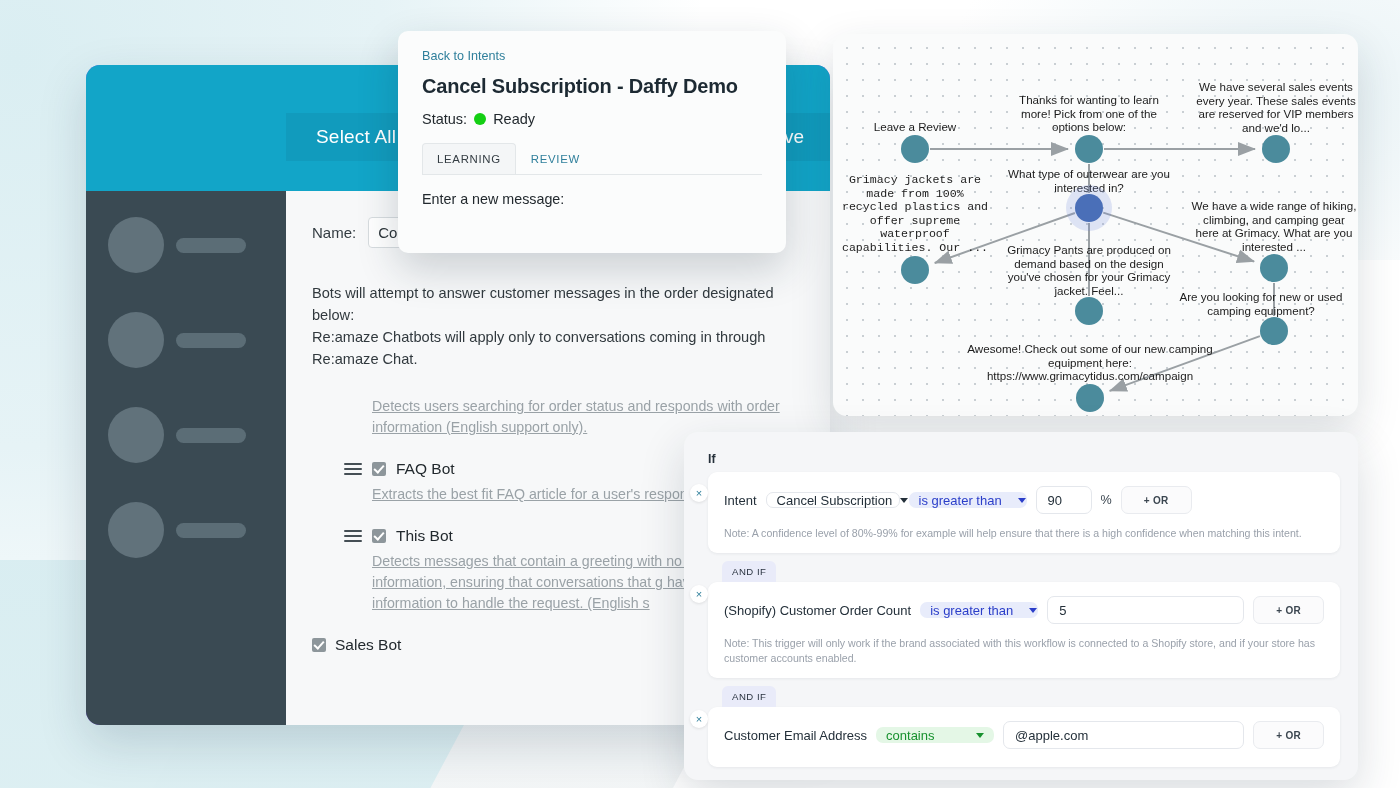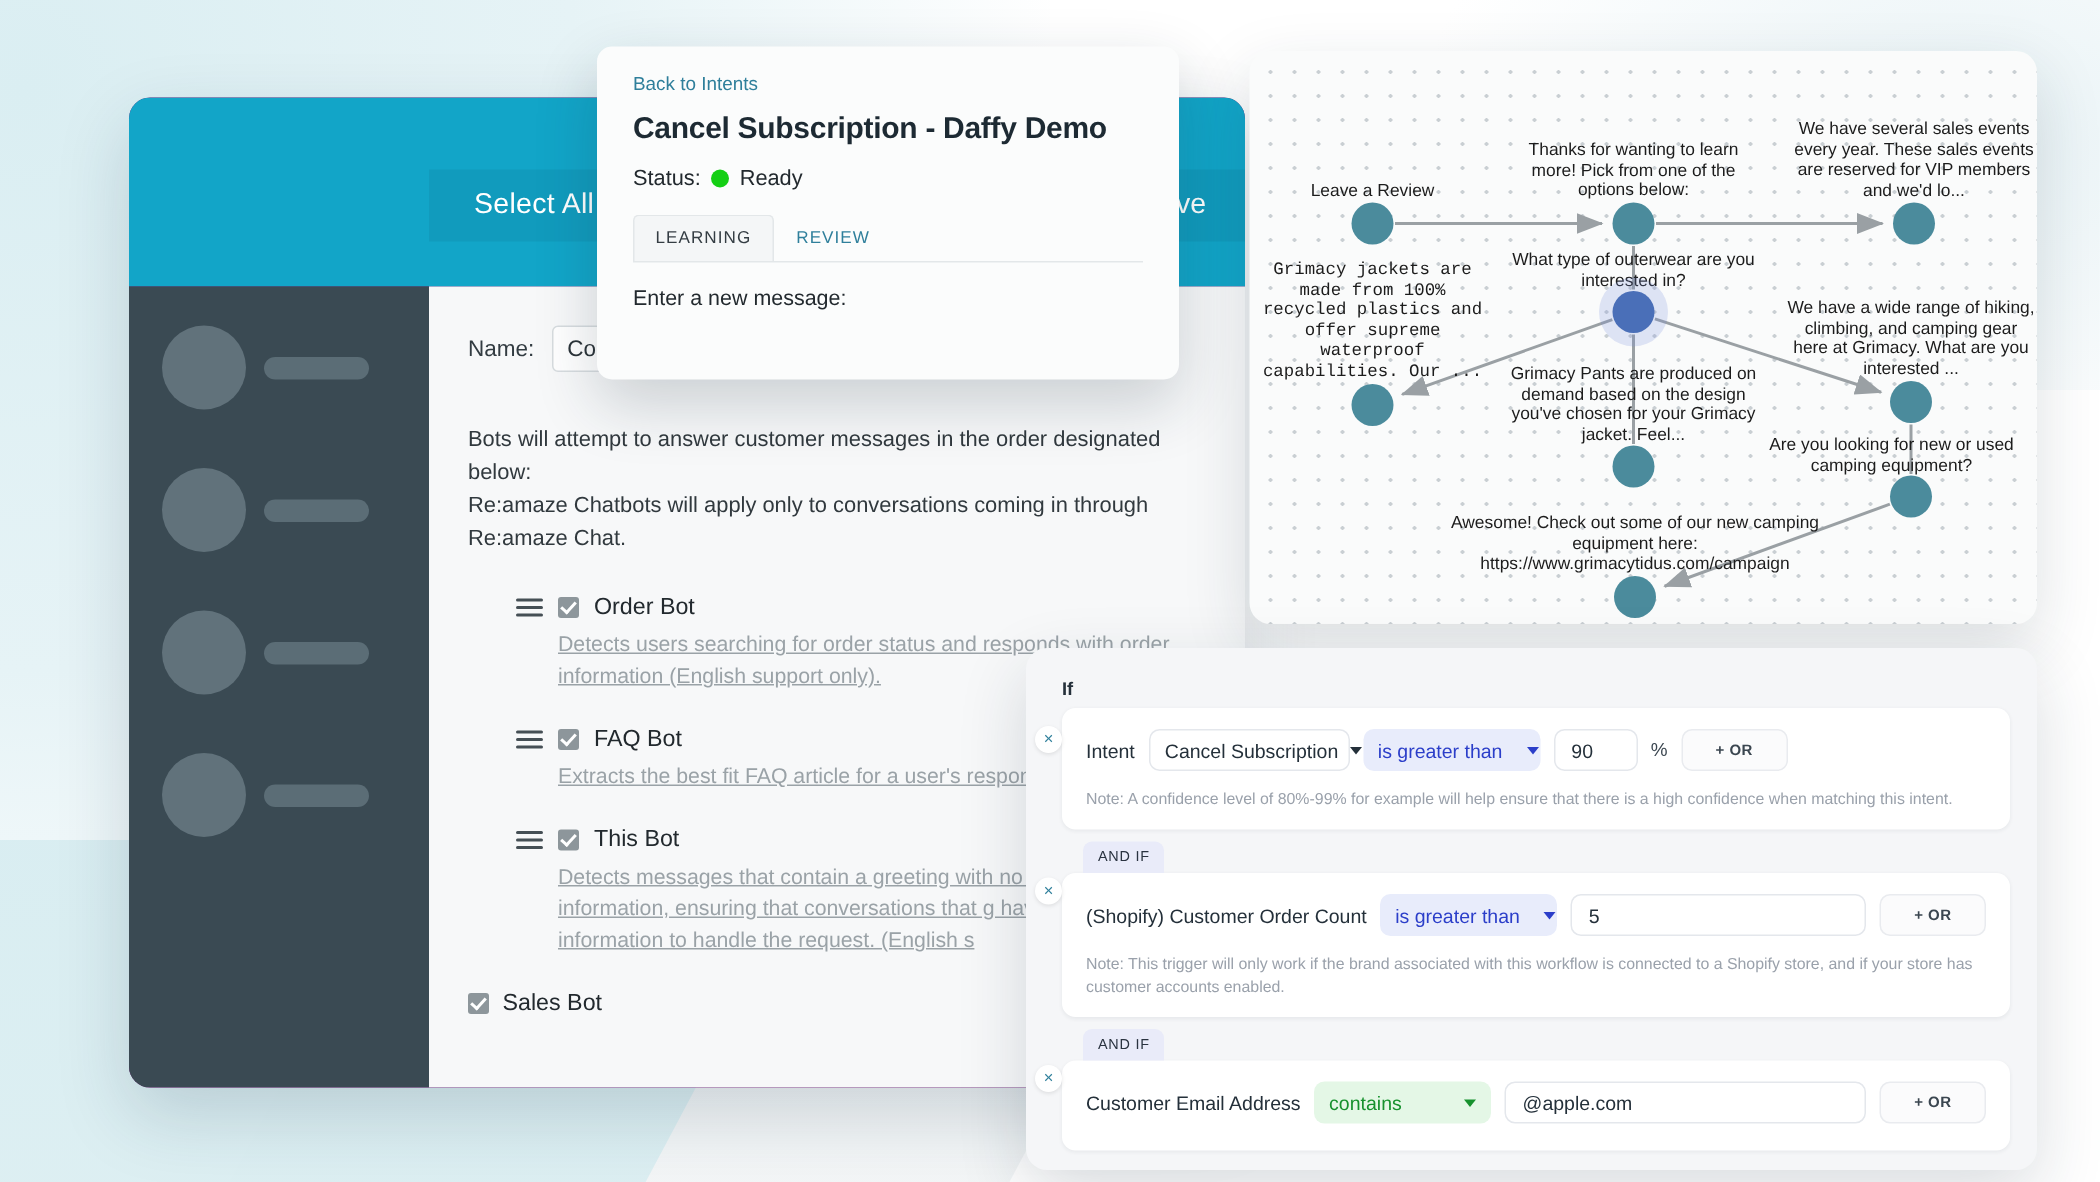--- a/index.html
+++ b/index.html
@@ -30,21 +30,21 @@
   .bg-topright {
     position: absolute; right: -80px; top: -160px; width: 540px; height: 420px;
     background: radial-gradient(ellipse at 70% 60%, #e9f3f6 0%, rgba(255,255,255,0) 70%);
   }
 
   
   .app-window {
     position: absolute; left: 86px; top: 65px; width: 744px; height: 660px;
     border-radius: 14px; overflow: hidden; z-index: 2;
     box-shadow: 0 18px 48px rgba(20,50,70,.17);
-    background: #701a75;
+    background: #8b5cf6;
   }
   .app-topbar {
     position: absolute; left: 0; top: 0; width: 100%; height: 126px;
     background: #12a5c8;
   }
   .topbar-selectall {
     position: absolute; left: 200px; top: 48px;
     padding: 13px 30px;
     background: rgba(0,0,0,.055);
     color: #ffffff; font-size: 19px; letter-spacing: .2px;
@@ -173,21 +173,21 @@
     font-size: 11px; display: flex; align-items: center; justify-content: center;
     box-shadow: 0 1px 3px rgba(0,0,0,.10);
   }
   .cond-panel {
     background: #fff; border-radius: 9px; padding: 14px 16px 12px 16px;
     box-shadow: 0 1px 3px rgba(30,45,60,.07);
   }
   .cond-row { display: flex; align-items: center; gap: 9px; flex-wrap: nowrap; }
   .cond-field-label { font-size: 13px; color: #24303a; white-space: nowrap; }
   .ctrl {
-    height: 28px; border-radius: 7px; display: flex; align-items: center;
+    height: 16px; border-radius: 7px; display: flex; align-items: center;
     font-size: 13px; padding: 0 10px; white-space: nowrap;
   }
   .sel-plain { background: #fff; border: 1px solid #e4e7ec; color: #24303a; gap: 8px; }
   .sel-blue { background: #e8ecfb; color: #2b3ec9; gap: 16px; }
   .sel-green { background: #e4f7e6; color: #17912e; gap: 16px; }
   .caret { width: 0; height: 0; border-left: 4px solid transparent; border-right: 4px solid transparent;
            border-top: 5px solid currentColor; margin-left: auto; }
   .txtbox {
     height: 28px; border-radius: 7px; border: 1px solid #e4e7ec; background: #fff;
     font-size: 13px; color: #24303a; display: flex; align-items: center; padding: 0 11px;
@@ -247,29 +247,20 @@
       <input class="name-input" type="text" value="Coult" style="">
     </div>
 
     <div class="intro-text">
       <div>Bots will attempt to answer customer messages in the order designated below:</div>
       <div>Re:amaze Chatbots will apply only to conversations coming in through Re:amaze Chat.</div>
     </div>
 
     <div class="bot-list">
       <div class="bot-item">
-        <div class="bot-head">
-          <span class="drag-icon">
-              <i></i>
-              <i></i>
-              <i></i>
-            </span>
-          <span class="cbx"></span>
-          <span class="bot-name">Order Bot</span>
-        </div>
         <div class="bot-desc">Detects users searching for order status and responds with order information (English support only).</div>
       </div>
 
       <div class="bot-item">
         <div class="bot-head">
           <span class="drag-icon">
               <i></i>
               <i></i>
               <i></i>
             </span>

